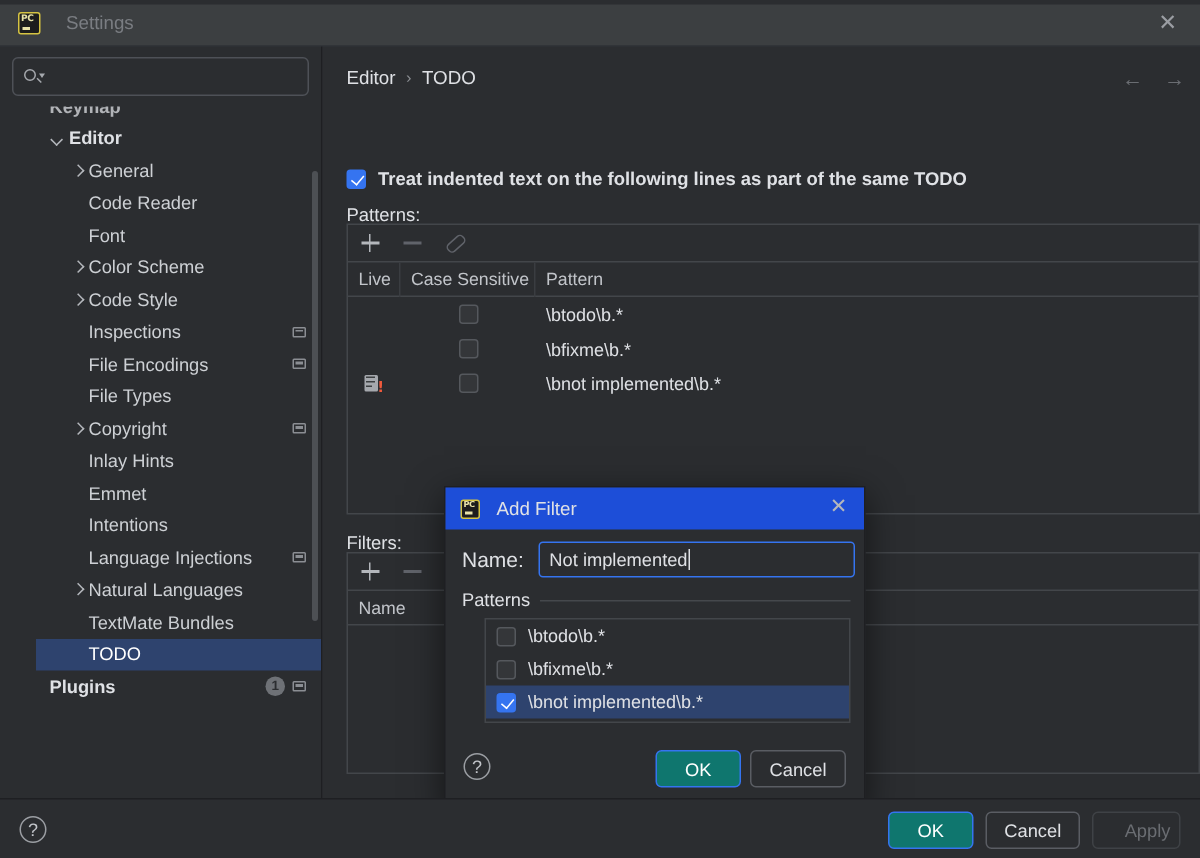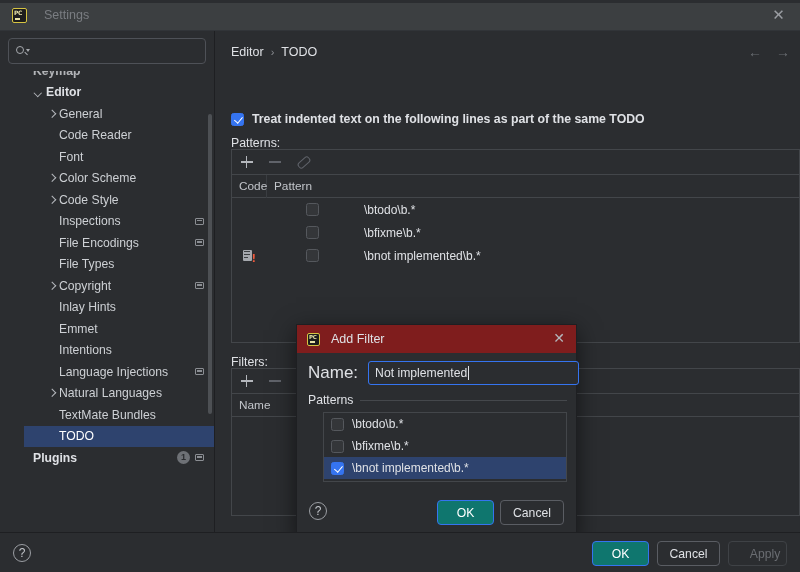--- a/index.html
+++ b/index.html
@@ -243,35 +243,35 @@
   .btn-disabled { background: #2b2d30; color: #6a6d72; border: 1px solid #3f4246; padding-left: 15px; }
 
   
   .dialog {
     position: absolute; left: 296px; top: 324px; width: 281px; height: 216px;
     background: #2b2d30; border: 1px solid #1e1f22;
     box-shadow: 0 6px 22px rgba(0,0,0,0.55);
   }
   .dlg-title {
     height: 28px; display: flex; align-items: center;
-    background: #7f1d1d; position: relative;
+    background: #1d4ed8; position: relative;
   }
   .dlg-title .pc-icon { margin-left: 10px; width: 13px; height: 13px; }
   .dlg-title .pc-icon .pc-txt { font-size: 5.5px; }
   .dlg-title-text { margin-left: 11px; font-size: 12.5px; color: #dfe1e5; }
   .dlg-close {
     position: absolute; right: 10px; top: 7px; width: 14px; height: 14px;
     color: #b4b7bc; font-size: 14px; line-height: 13px; text-align: center;
     font-family: "DejaVu Sans", sans-serif; font-weight: 300;
   }
   .dlg-name-row {
     position: absolute; left: 11px; top: 36px;
     display: flex; align-items: center; gap: 10px;
   }
-  .dlg-name-label { font-size: 17px; color: #dfe1e5; }
+  .dlg-name-label { font-size: 14px; color: #dfe1e5; }
   .dlg-name-input {
     width: 211px; height: 24px; background: #2b2d30;
     border: 1.6px solid #3574f0; border-radius: 3px;
     color: #dfe1e5; font-size: 12.2px; padding: 0 6px;
     font-family: "Liberation Sans", sans-serif; outline: none;
     display: flex; align-items: center; position: relative;
   }
   .caret {
     display: inline-block; width: 1px; height: 14px;
     background: #dfe1e5; margin-left: 1px;
@@ -439,21 +439,22 @@
 
     <div class="sec-label" style="left:16px; top:105px;">Patterns:</div>
 
     <div class="panel" style="left:16px; top:118px; width:569px; height:194px;">
       <div class="panel-toolbar">
         <span class="tb-ico ic-plus"></span>
         <span class="tb-ico ic-minus"></span>
         <span class="tb-ico ic-pencil"></span>
       </div>
       <div class="tbl-head">
-        <div class="th" style="width:35px;">Code</div>
+        <div class="th" style="width:35px;">Live</div>
+        <div class="th" style="width:90px;">Case Sensitive</div>
         <div class="th" style="width:442px; border-right:none;">Pattern</div>
       </div>
       <div id="patterns-rows">
           <div class="tbl-row">
             <div class="td" style="width: 35px; justify-content: center; padding-left: 0px;"></div>
             <div class="td" style="width: 90px; justify-content: center; padding-left: 0px;">
               <span class="chk dim"></span>
             </div>
             <div class="td" style="width: 442px;">
               <span class="pat-txt">\btodo\b.*</span>

